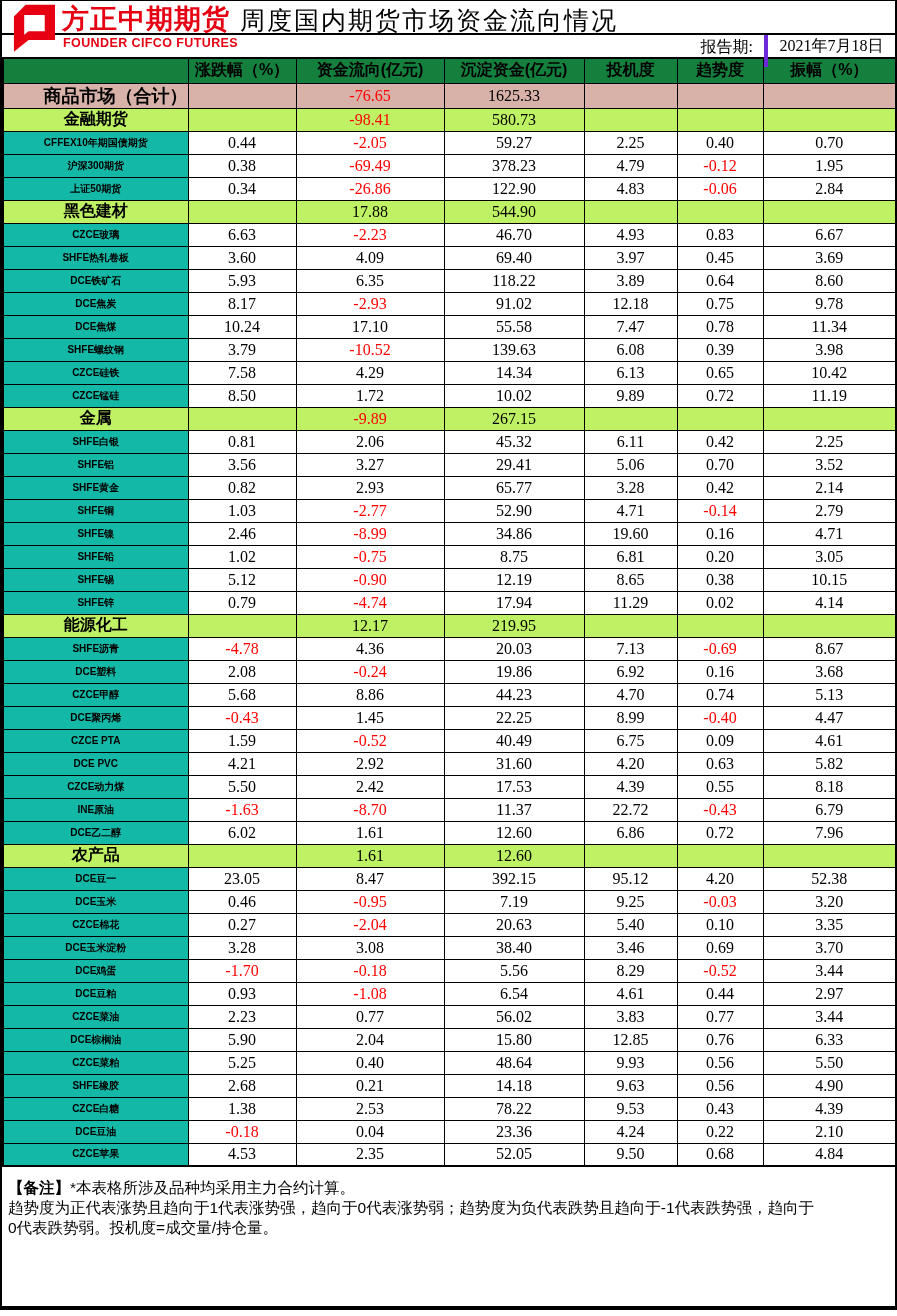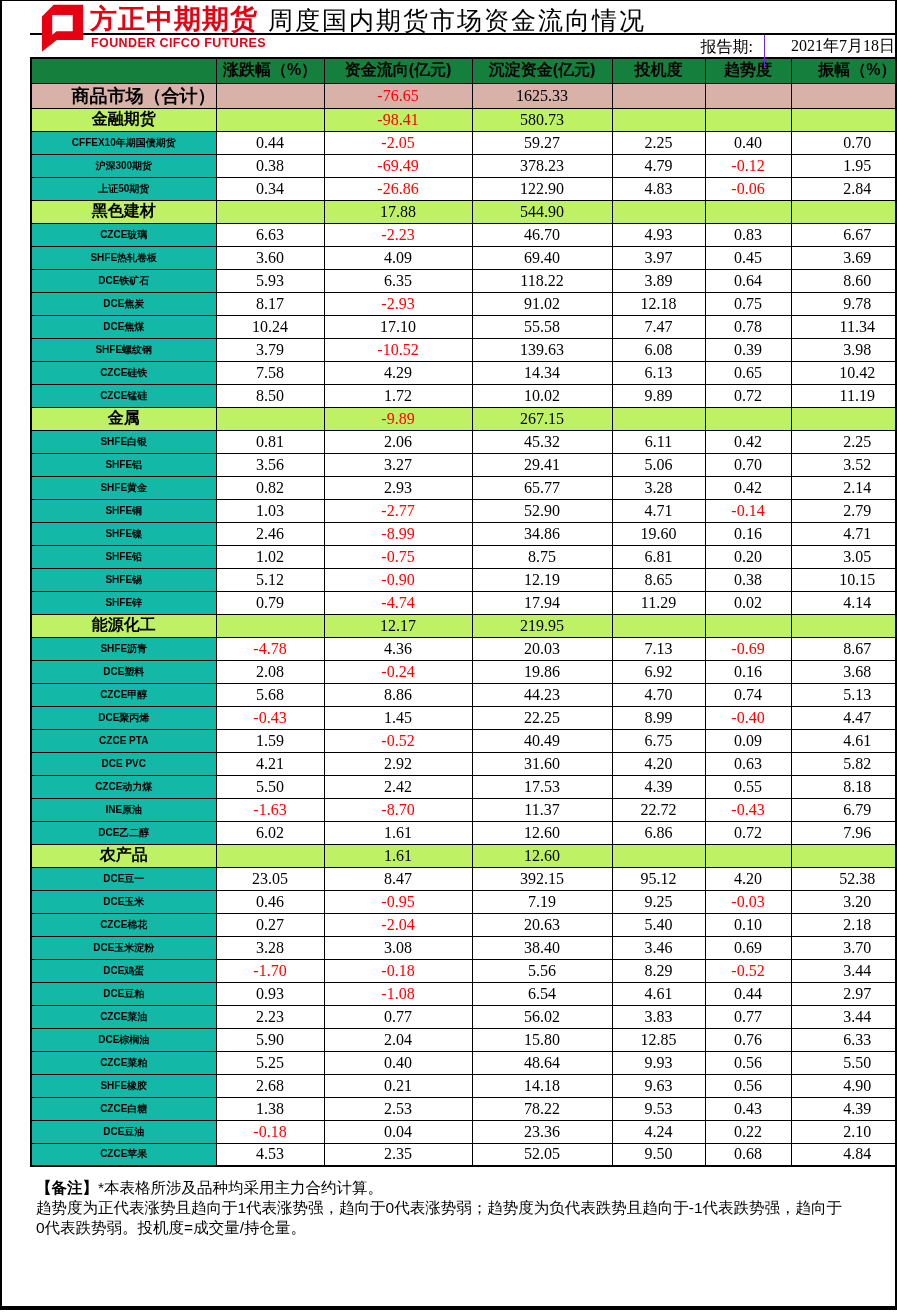--- a/index.html
+++ b/index.html
@@ -9,21 +9,20 @@
     font-family: "Liberation Sans", "DejaVu Sans", sans-serif;
     color: #000;
   }
   .page {
     position: relative;
     width: 897px; height: 1310px;
     background: #fff;
     border: 2px solid #000;
     border-top-width: 1px;
     overflow: hidden;
-    padding-left: 28px;
   }
   
   .masthead { position: relative; height: 56px; }
   .title-rule {
     position: absolute; left: 0; top: 32px;
     width: 100%; height: 2px; background: #000; z-index: 1;
   }
   .logo-mark { position: absolute; left: 9px; top: 3px; z-index: 2; }
   .logo-cn {
     position: absolute; left: 60px; top: 0px; z-index: 2;
@@ -39,22 +38,22 @@
     position: absolute; left: 238px; top: 3px;
     font-size: 25px; font-weight: normal; letter-spacing: 2px; white-space: nowrap;
   }
   .report-label {
     position: absolute; right: 142px; top: 36px;
     font-size: 16px; font-family: "Liberation Serif", "DejaVu Serif", serif;
   }
   .report-date {
     position: absolute; right: 0; top: 34px;
     width: 131px; height: 32px; line-height: 22px;
-    border-left: 1px solid #6d28d9;
-    text-align: right; font-size: 16px;
+    border-left: 4px solid #6d28d9;
+    text-align: center; font-size: 16px;
     font-family: "Liberation Serif", "DejaVu Serif", serif;
   }
   
   table.flows {
     width: 893px; table-layout: fixed;
     border-collapse: collapse; border: 2px solid #000;
   }
   .flows th, .flows td {
     border: 1px solid #000;
     height: 23px;
@@ -452,21 +451,21 @@
           <td class="num neg">-0.03</td>
           <td class="num">3.20</td>
         </tr>
         <tr class="product">
           <td class="name">CZCE棉花</td>
           <td class="num">0.27</td>
           <td class="num neg">-2.04</td>
           <td class="num">20.63</td>
           <td class="num">5.40</td>
           <td class="num">0.10</td>
-          <td class="num">2.18</td>
+          <td class="num">3.35</td>
         </tr>
         <tr class="product">
           <td class="name">DCE玉米淀粉</td>
           <td class="num">3.28</td>
           <td class="num">3.08</td>
           <td class="num">38.40</td>
           <td class="num">3.46</td>
           <td class="num">0.69</td>
           <td class="num">3.70</td>
         </tr>

